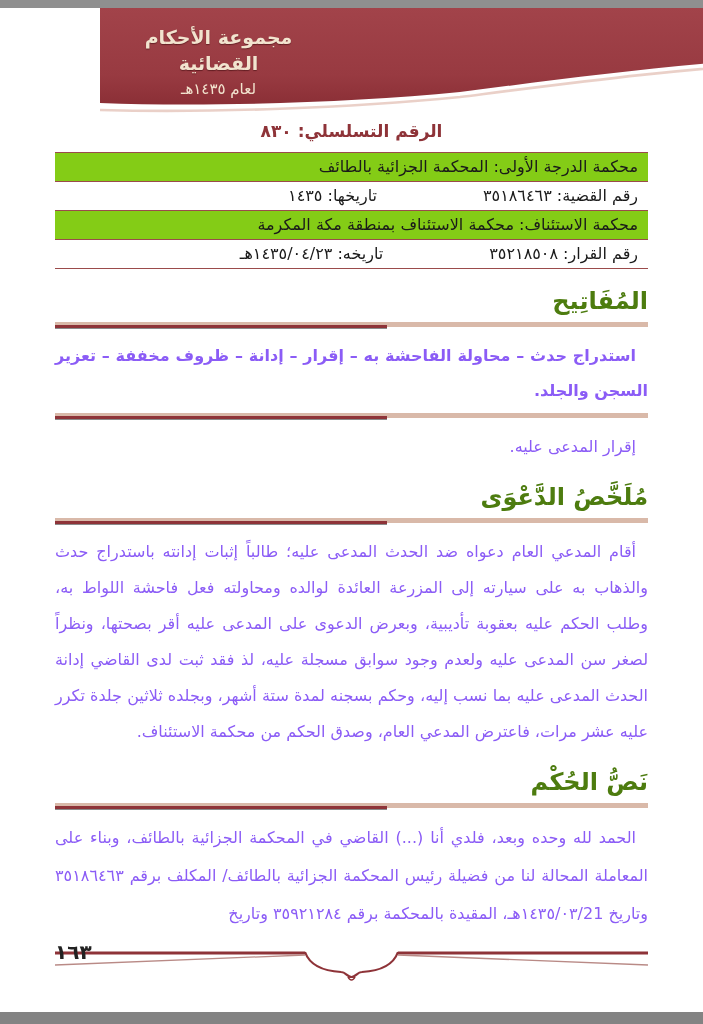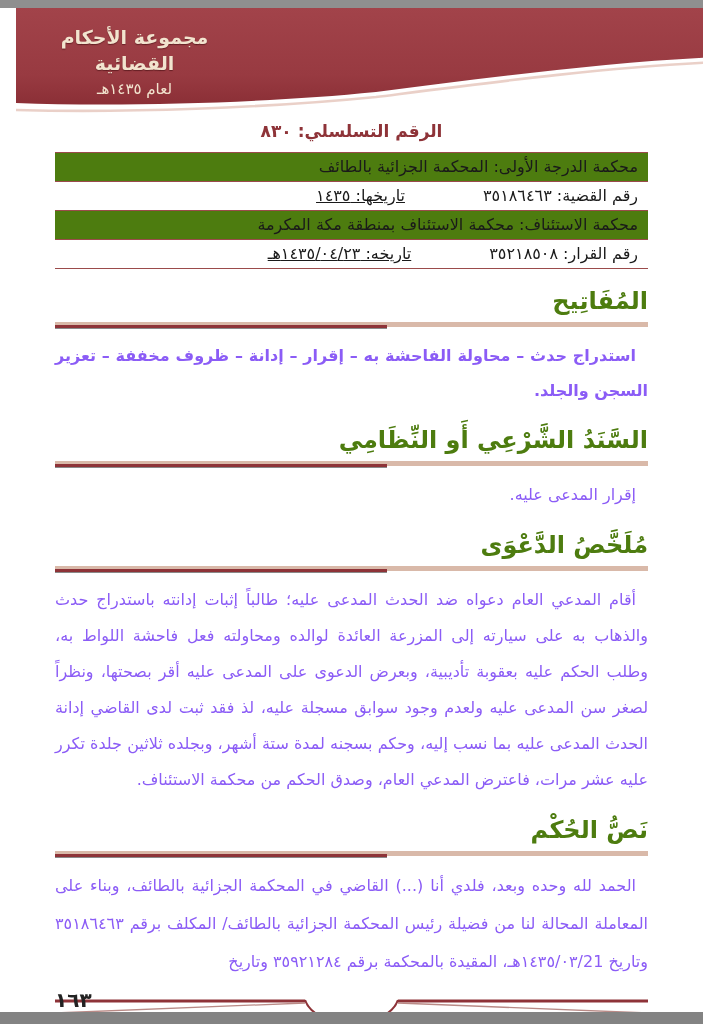--- a/index.html
+++ b/index.html
@@ -5,21 +5,21 @@
   * { margin:0; padding:0; box-sizing:border-box; }
   body { background:#444; font-family:"DejaVu Sans", sans-serif; }
   .page {
     width:703px; height:1024px; margin:0 auto; position:relative;
     background:#ffffff; overflow:hidden; direction:rtl;
     font-family:"DejaVu Sans", sans-serif; color:#1a1a1a;
   }
   .scan-edge-top { position:absolute; top:0; left:0; width:703px; height:8px; background:#8f8f8f; z-index:5; }
   .scan-edge-bottom { position:absolute; bottom:0; left:0; width:703px; height:12px; background:#838383; z-index:5; }
 
-  .header-band { position:relative; width:687px; height:112px; }
+  .header-band { position:relative; width:603px; height:112px; }
   .header-band svg { position:absolute; top:0; left:0; }
   .logo {
     position:absolute; top:24px; left:26px; width:185px; text-align:center;
     color:#f2e4cf; z-index:2;
   }
   .logo-title { font-size:19px; font-weight:bold; line-height:26px; text-shadow:0 1px 1px rgba(60,10,12,.55); }
   .logo-subtitle { font-size:15px; margin-top:4px; letter-spacing:1px; }
 
   .content { padding:0 55px; }
 
@@ -27,22 +27,22 @@
     margin-top:6px; text-align:center; color:#8e3338; font-weight:bold;
     font-size:17px; line-height:26px;
   }
 
   .case-table { margin-top:8px; border-top:1.5px solid #9b4b4b; }
   .case-table .row {
     min-height:28px; display:flex; align-items:center;
     padding:1px 10px; font-size:16px; line-height:26px;
     border-bottom:1.5px solid #9b4b4b;
   }
-  .case-table .row.shaded { background:#4d7c0f; }
-  .case-table .row .cell2 { margin-right:78px;text-decoration:underline; }
+  .case-table .row.shaded { background:#84cc16; }
+  .case-table .row .cell2 { margin-right:106px; }
 
   .section-title {
     margin-top:16px; color:#4d7c0f; font-weight:bold; font-size:24px;
     line-height:32px; text-align:right;
   }
   .section-rule { position:relative; height:5px; background:#d9b9a9; margin-top:5px; }
   .section-rule::after {
     content:''; position:absolute; left:0; bottom:-2px; width:56%; height:3px;
     background:#8e3338; border-bottom:1px solid #8a8a8a;
   }
@@ -109,21 +109,20 @@
       </div>
     </div>
 
     <section>
       <h2 class="section-title">المُفَاتِيح</h2>
       <div class="section-rule"></div>
       <p class="body-text keys-text">استدراج حدث – محاولة الفاحشة به – إقرار – إدانة – ظروف مخففة – تعزير السجن والجلد.</p>
     </section>
 
     <section>
-      <h2 class="section-title">السَّنَدُ الشَّرْعِي أَو النِّظَامِي</h2>
       <div class="section-rule"></div>
       <p class="body-text">إقرار المدعى عليه.</p>
     </section>
 
     <section>
       <h2 class="section-title">مُلَخَّصُ الدَّعْوَى</h2>
       <div class="section-rule"></div>
       <p class="body-text">أقام المدعي العام دعواه ضد الحدث المدعى عليه؛ طالباً إثبات إدانته باستدراج حدث والذهاب به على سيارته إلى المزرعة العائدة لوالده ومحاولته فعل فاحشة اللواط به، وطلب الحكم عليه بعقوبة تأديبية، وبعرض الدعوى على المدعى عليه أقر بصحتها، ونظراً لصغر سن المدعى عليه ولعدم وجود سوابق مسجلة عليه، لذ فقد ثبت لدى القاضي إدانة الحدث المدعى عليه بما نسب إليه، وحكم بسجنه لمدة ستة أشهر، وبجلده ثلاثين جلدة تكرر عليه عشر مرات، فاعترض المدعي العام، وصدق الحكم من محكمة الاستئناف.</p>
     </section>
 

